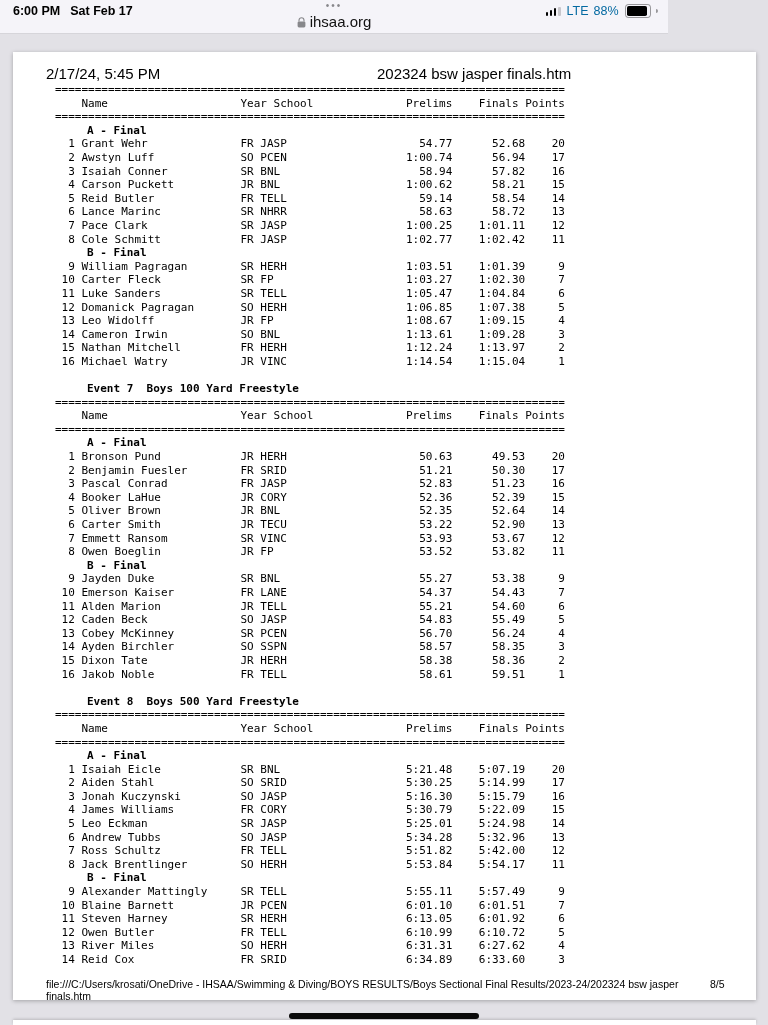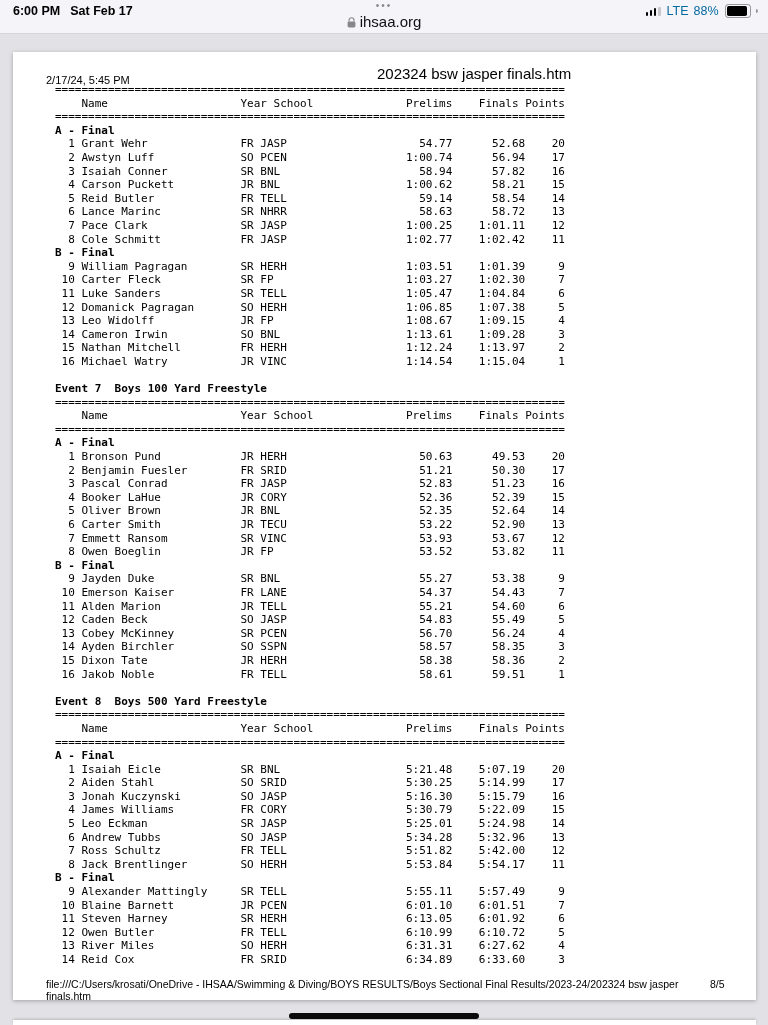--- a/index.html
+++ b/index.html
@@ -1,43 +1,43 @@
 <!DOCTYPE html>
 <html><head>
 <meta charset="utf-8">
 <style>
   html,body{margin:0;padding:0;}
   .screen{position:relative;width:768px;height:1025px;background:#e2e1e6;overflow:hidden;
           font-family:"Liberation Sans","DejaVu Sans",sans-serif;-webkit-font-smoothing:antialiased;}
   
-  .statusbar{position:absolute;left:0;top:0;width:768px;height:33px;background:#f5f4f9;
+  .statusbar{position:absolute;left:0;top:0;width:668px;height:33px;background:#f5f4f9;
              border-bottom:1px solid #d6d5da;z-index:5;}
   .sb-left{position:absolute;left:13px;top:4px;font-size:12.5px;font-weight:600;color:#000;display:flex;gap:10px;}
   .tab-dots{position:absolute;left:0;top:1px;width:100%;text-align:center;font-size:10px;
             color:#87878b;letter-spacing:2px;line-height:10px;cursor:pointer;}
   .url-row{position:absolute;left:0;top:13px;width:100%;text-align:center;font-size:15px;color:#111;}
   .lock{display:inline-block;vertical-align:-1px;margin-right:4px;}
   .sb-right{position:absolute;right:10px;top:4px;display:flex;align-items:center;gap:5px;
             font-size:12.5px;font-weight:500;color:#0369a1;}
   .sig{display:flex;align-items:flex-end;gap:1.5px;height:10px;margin-right:1px;}
   .sig i{display:block;width:2.6px;border-radius:1px;background:#000;}
   .sig i:nth-child(1){height:4px}.sig i:nth-child(2){height:5.8px}
   .sig i:nth-child(3){height:7.6px}.sig i:nth-child(4){height:9.5px;background:#c8c7cc}
   .bat{position:relative;width:24px;height:11.5px;border:1px solid rgba(0,0,0,.38);border-radius:3.2px;margin-left:1px;}
   .bat b{position:absolute;left:1px;top:1px;bottom:1px;width:87%;background:#000;border-radius:1.8px;}
   .bat-nub{width:1.6px;height:4px;background:rgba(0,0,0,.38);border-radius:0 2px 2px 0;margin-left:.8px;}
   
   .page-card{position:absolute;left:13px;top:52px;width:743px;height:948px;background:#fff;
              box-shadow:0 1px 4px rgba(0,0,0,.28);}
-  .doc-hd-date{position:absolute;left:33px;top:13px;font-size:11px;color:#000;margin-top:9px;}
+  .doc-hd-date{position:absolute;left:33px;top:13px;font-size:15px;color:#000;}
   .doc-hd-file{position:absolute;left:364px;top:13px;font-size:15px;color:#000;}
   .doc-body{position:absolute;left:42px;top:31px;font-family:"DejaVu Sans Mono","Liberation Mono",monospace;
             font-size:11px;line-height:13.6px;color:#000;white-space:pre;}
   .ln{height:13.6px;white-space:pre;}
-  .ln.bold{font-weight:bold;}
+  .ln.bold{font-weight:bold;margin-left:32px;}
   .doc-ft{position:absolute;left:0;top:926px;width:743px;font-size:10.5px;color:#000;}
   .doc-ft .path{position:absolute;left:33px;top:0;width:640px;}
   .doc-ft .pageno{position:absolute;left:697px;top:0;}
   
   .next-page{position:absolute;left:13px;top:1020px;width:743px;height:5px;background:#fff;
              box-shadow:0 -1px 3px rgba(0,0,0,.18);}
   .home-indicator{position:absolute;left:289px;top:1013px;width:190px;height:5.5px;border-radius:3px;
                   background:#0a0a0a;cursor:pointer;z-index:6;}
 </style>
 </head>

